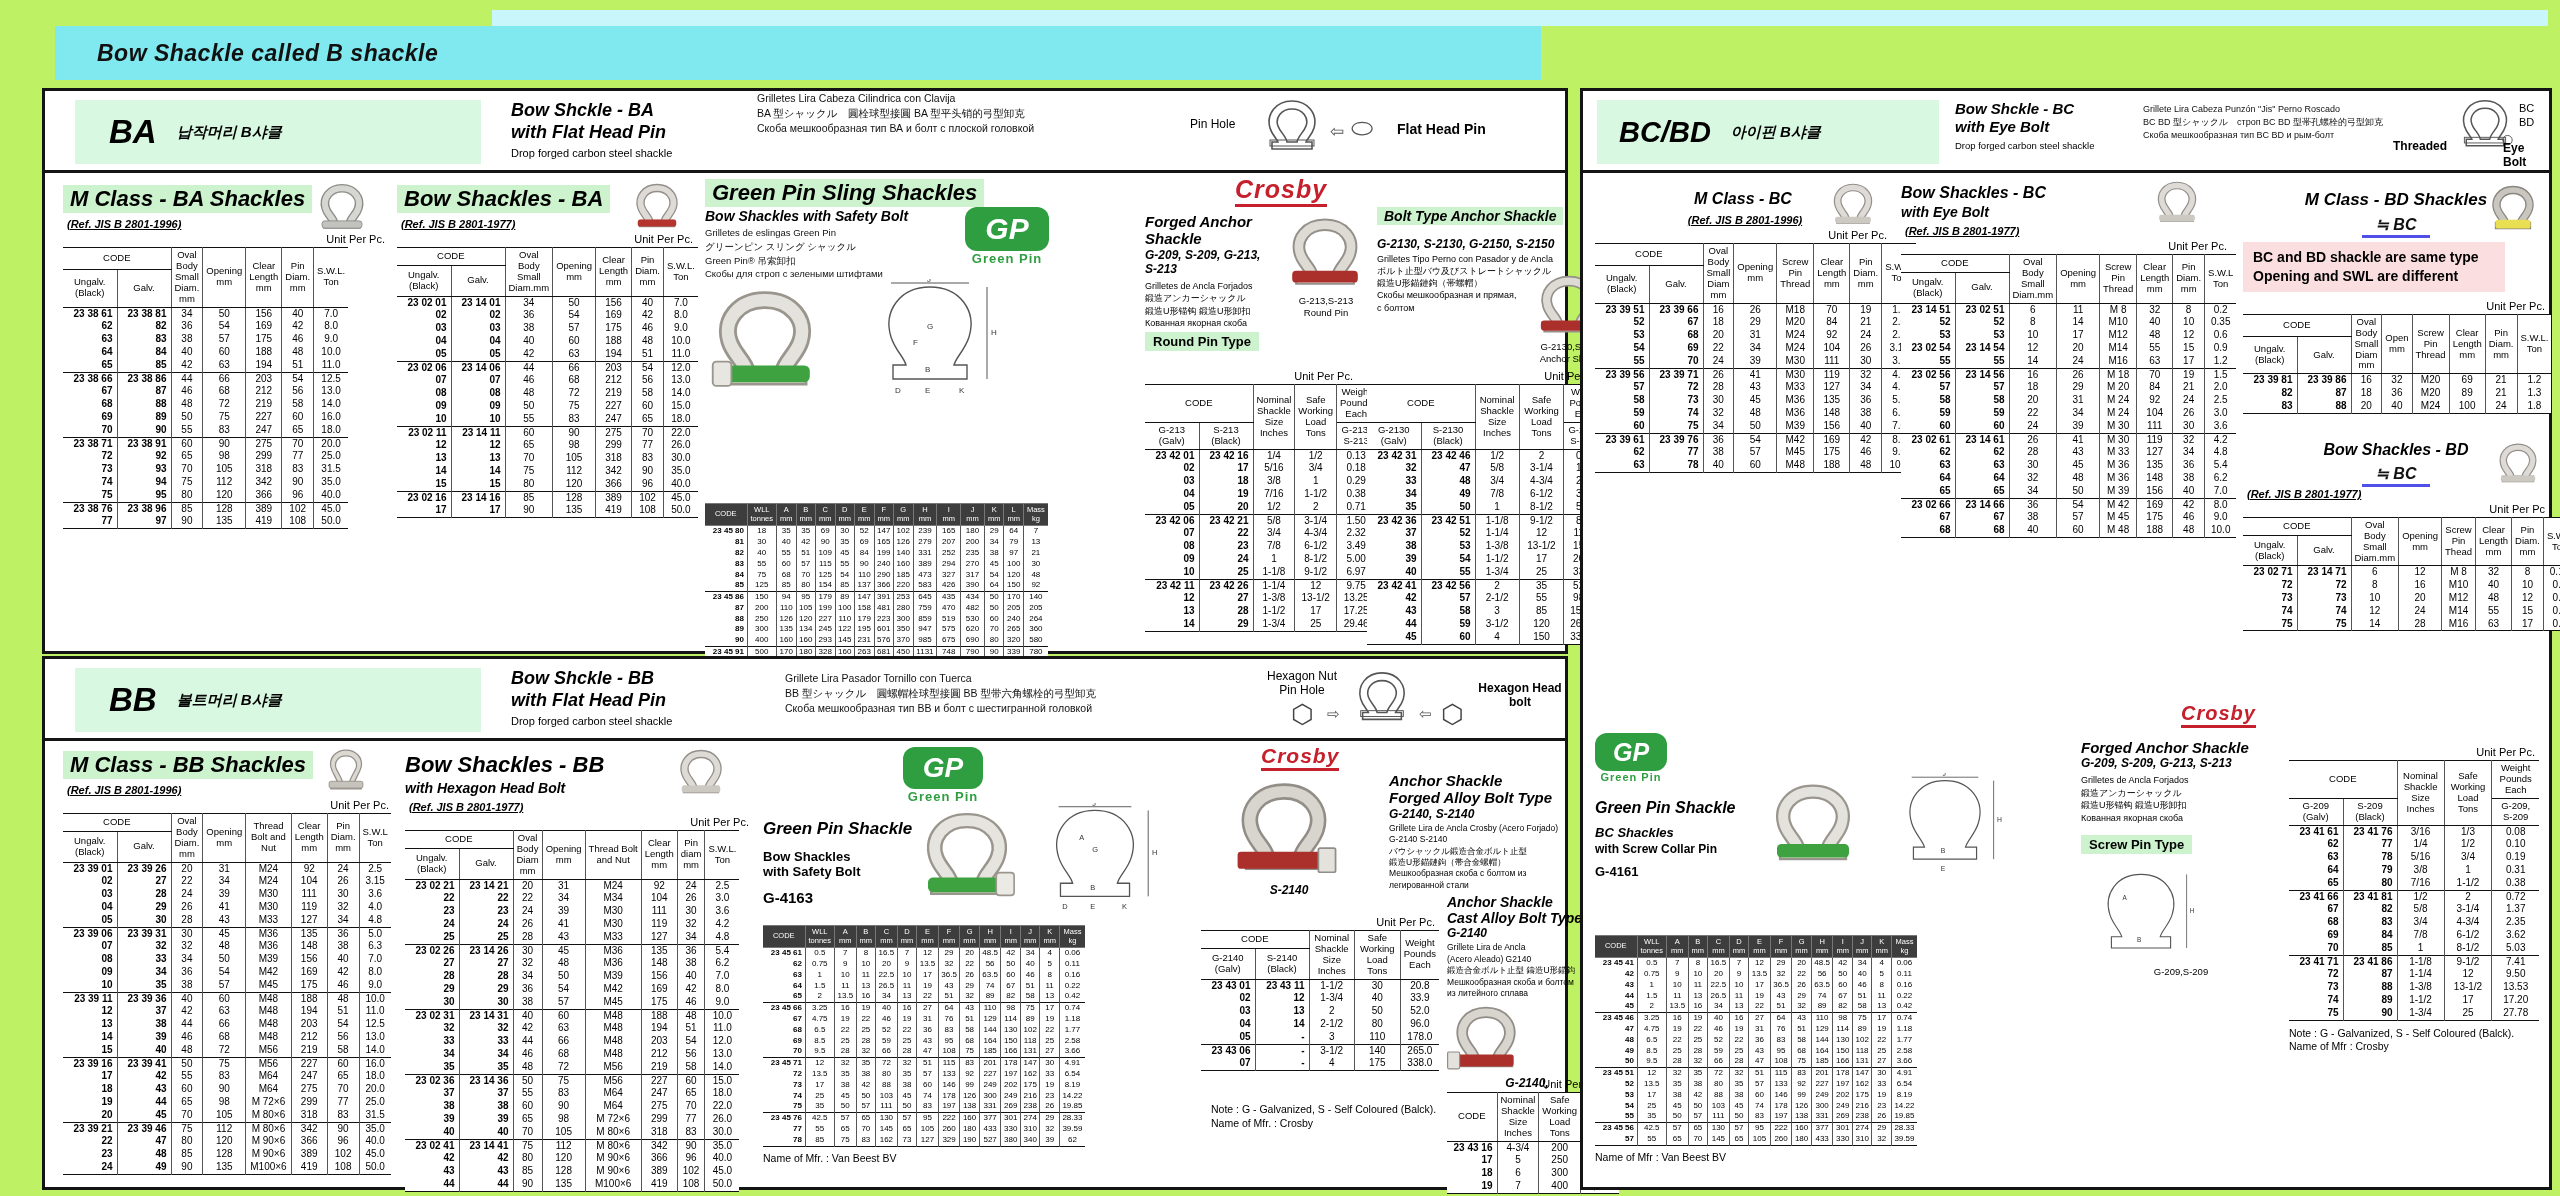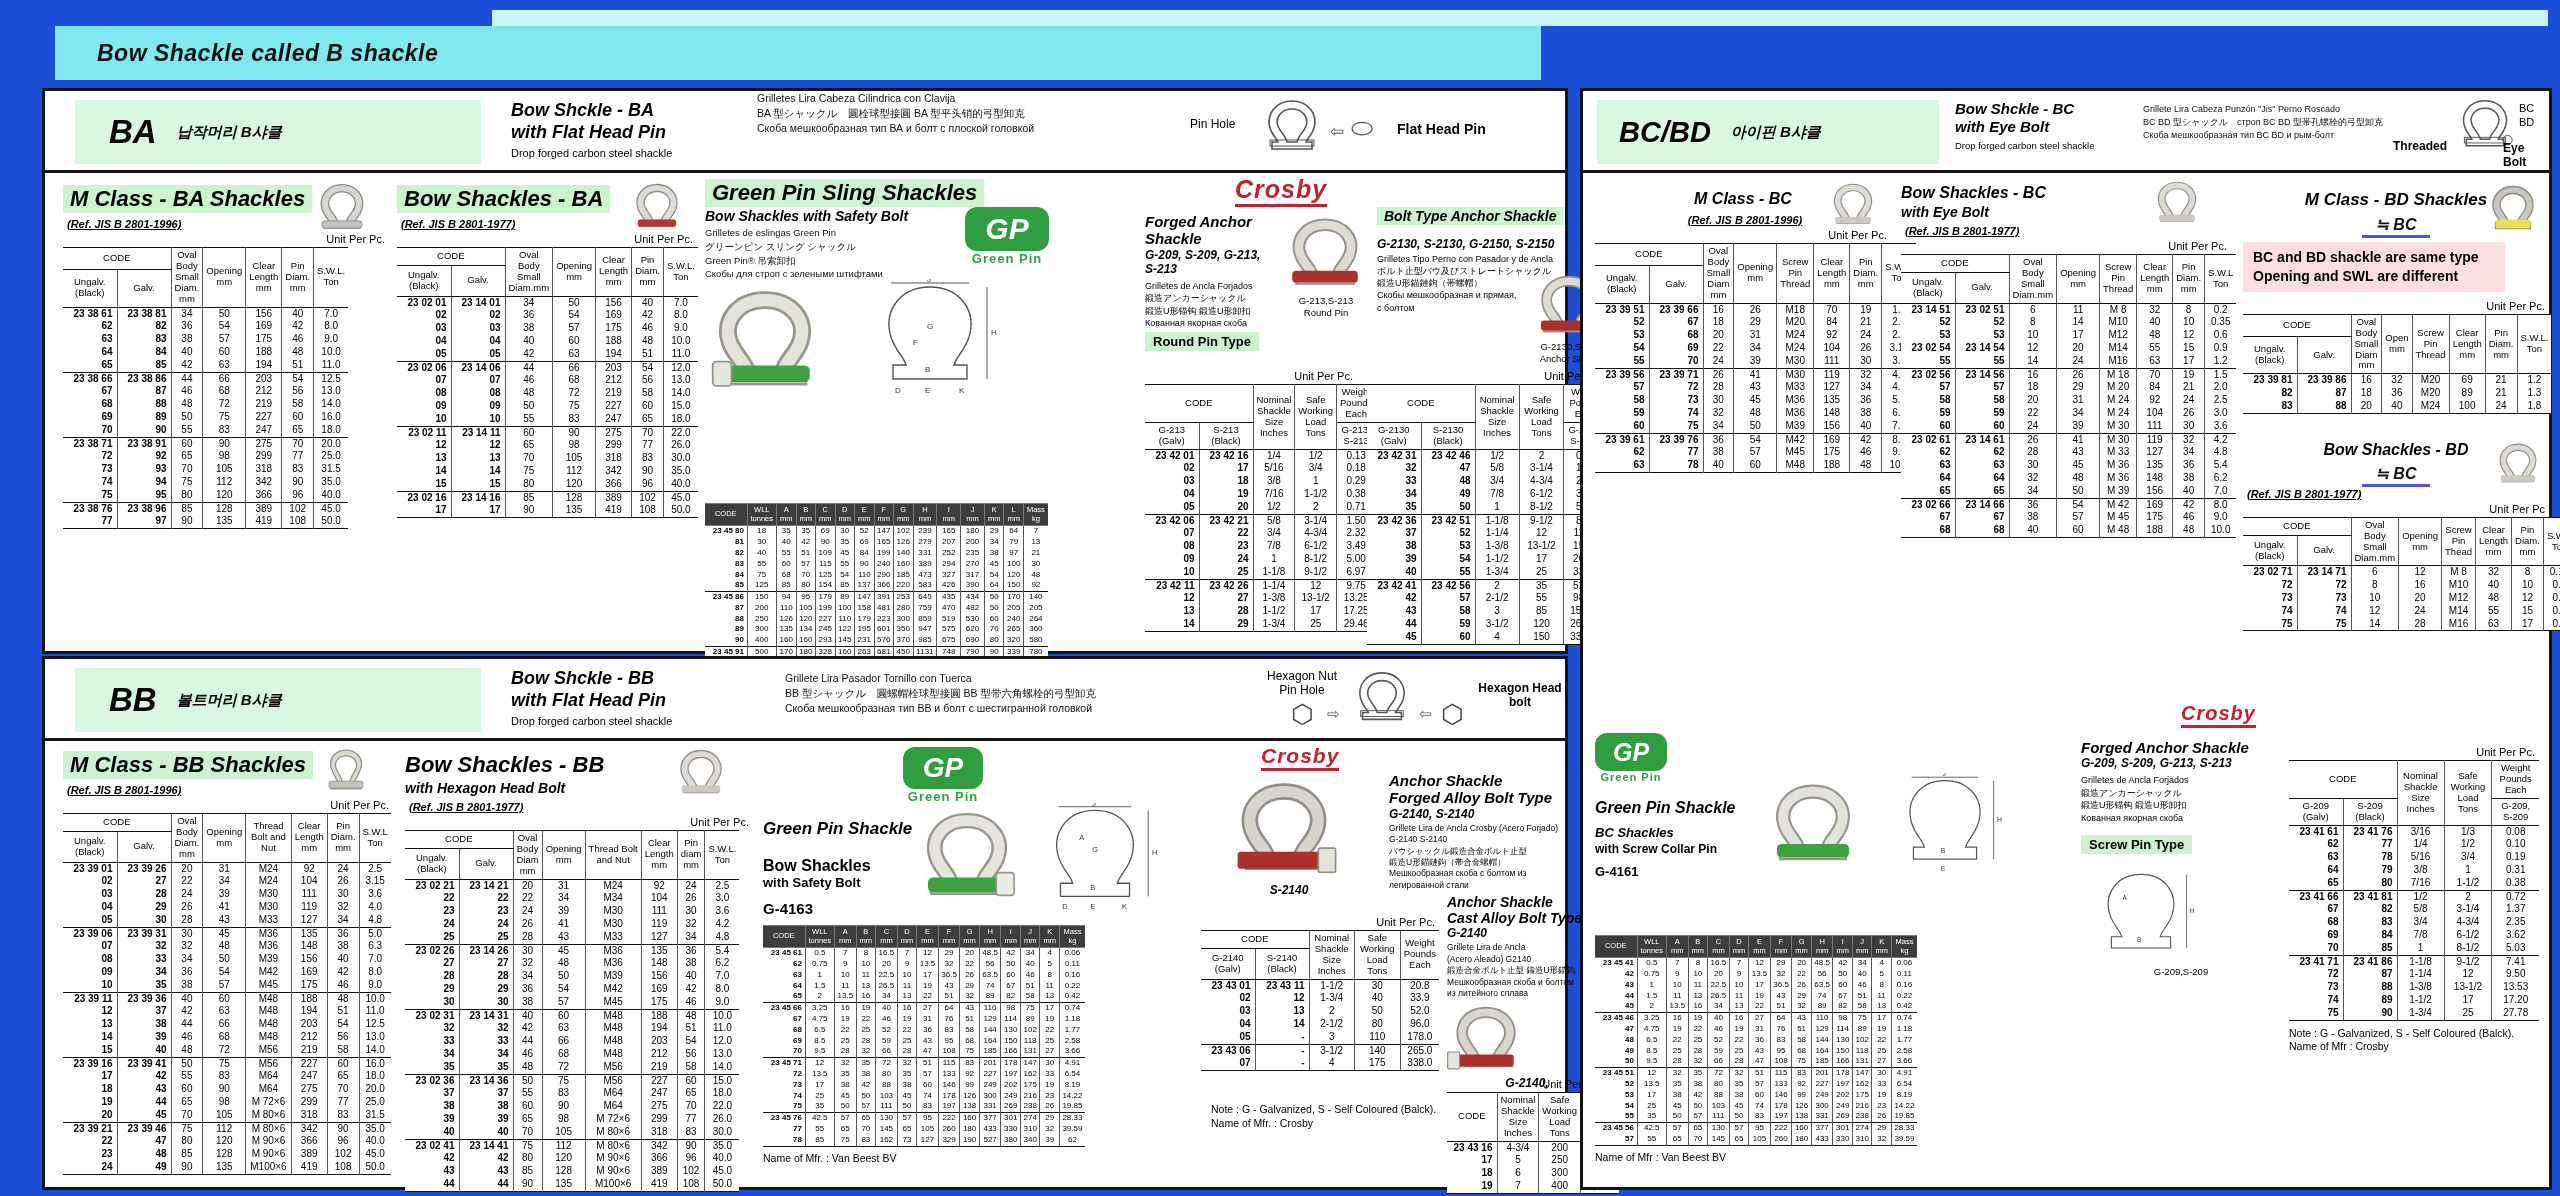--- a/index.html
+++ b/index.html
@@ -1,17 +1,17 @@
 <!DOCTYPE html>
 <html><head>
 <meta charset="utf-8">
 <style>
   * { box-sizing: border-box; margin:0; padding:0; }
   body { font-family:"Liberation Sans", sans-serif; background:#fff; }
-  #page { position:relative; width:2560px; height:1196px; background:#1d4ed8; overflow:hidden; }
+  #page { position:relative; width:2560px; height:1196px; background:#bef264; overflow:hidden; }
 
   .topstrip { position:absolute; left:492px; top:10px; width:2056px; height:16px; background:#c9f6fa; }
   .titlebar { position:absolute; left:55px; top:26px; width:1486px; height:54px; background:#7fe9ef; display:flex; align-items:center; padding-left:42px; }
   .titlebar span { font-size:23px; font-weight:bold; font-style:italic; color:#111; letter-spacing:.5px; }
 
   .panel { position:absolute; border:3px solid #141414; background:#fff; }
   #panel-ba { left:42px; top:88px; width:1526px; height:566px; }
   #panel-bb { left:42px; top:656px; width:1526px; height:534px; }
   #panel-bc { left:1580px; top:88px; width:972px; height:1102px; }
 
@@ -1804,21 +1804,21 @@
           </div>
       </div>
 
       <div class="abs" style="left:718px;top:6px;width:428px;">
         <div class="abs gp-logo" style="left:140px;top:0px;">
           <div class="box" style="width:80px;height:42px;font-size:28px;line-height:42px;">GP</div>
           <div class="cap">Green Pin</div>
         </div>
         <div class="abs" style="left:0px;top:72px;width:150px;">
           <div style="font-size:17px;font-weight:bold;font-style:italic;">Green Pin Shackle</div>
-          <div style="font-size:16px;font-weight:bold;margin-top:18px;">Bow Shackles</div>
+          <div style="font-size:13px;font-weight:bold;margin-top:10px;">Bow Shackles</div>
           <div style="font-size:13px;font-weight:bold;">with Safety Bolt</div>
           <div style="font-size:15px;font-weight:bold;margin-top:10px;">G-4163</div>
         </div>
         <div class="abs" style="left:152px;top:62px;">
           <svg class="shk" width="104" height="98" viewBox="0 0 64 60">
               <path d="M32 3 C15 3 5 16 9 30 C11 37 16 41 17 44 L10 44 L10 52 L54 52 L54 44 L47 44 C48 41 53 37 55 30 C59 16 49 3 32 3 Z M32 11 C44 11 50 20 47 28 C45 34 39 38 38 44 L26 44 C25 38 19 34 17 28 C14 20 20 11 32 11 Z" fill="#e6e4de" stroke="#9a968e" stroke-width="1.5"></path>
               <rect x="8" y="42" width="48" height="9" rx="3" fill="#3da23f"></rect>
               <rect x="50" y="39" width="11" height="14" rx="2" fill="#eceae4" stroke="#9a968e"></rect>
             </svg>
         </div>

